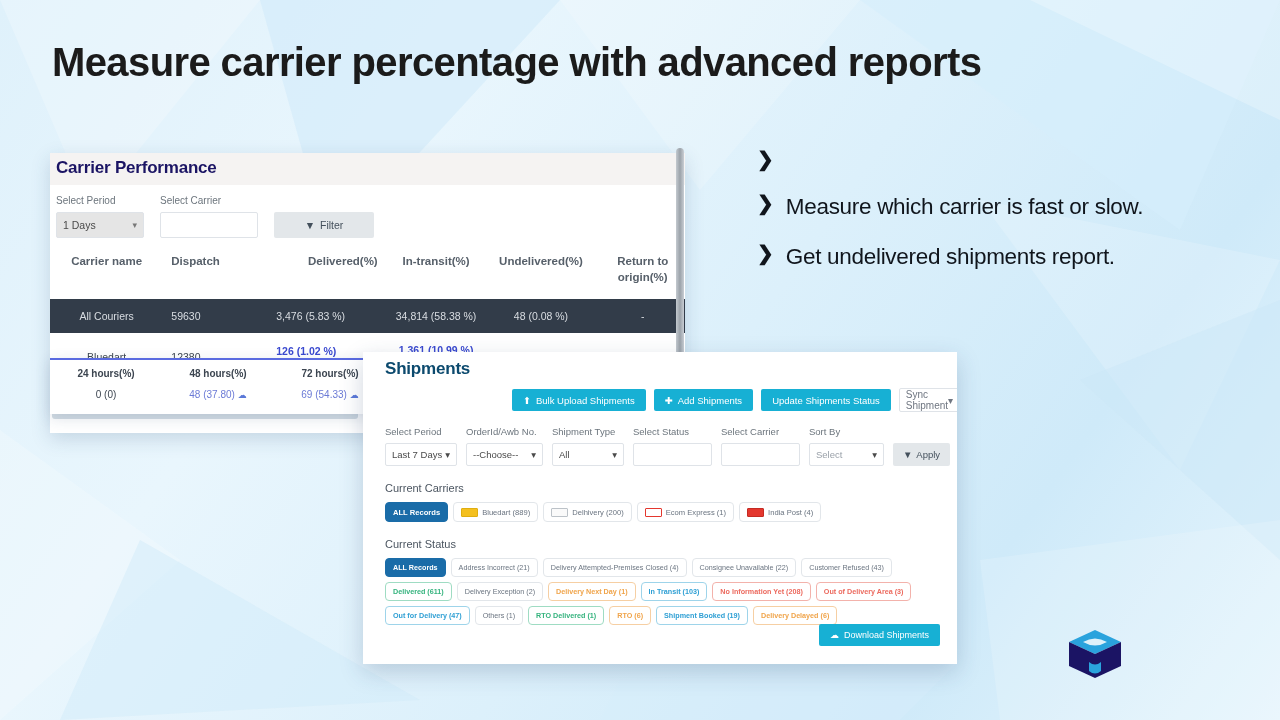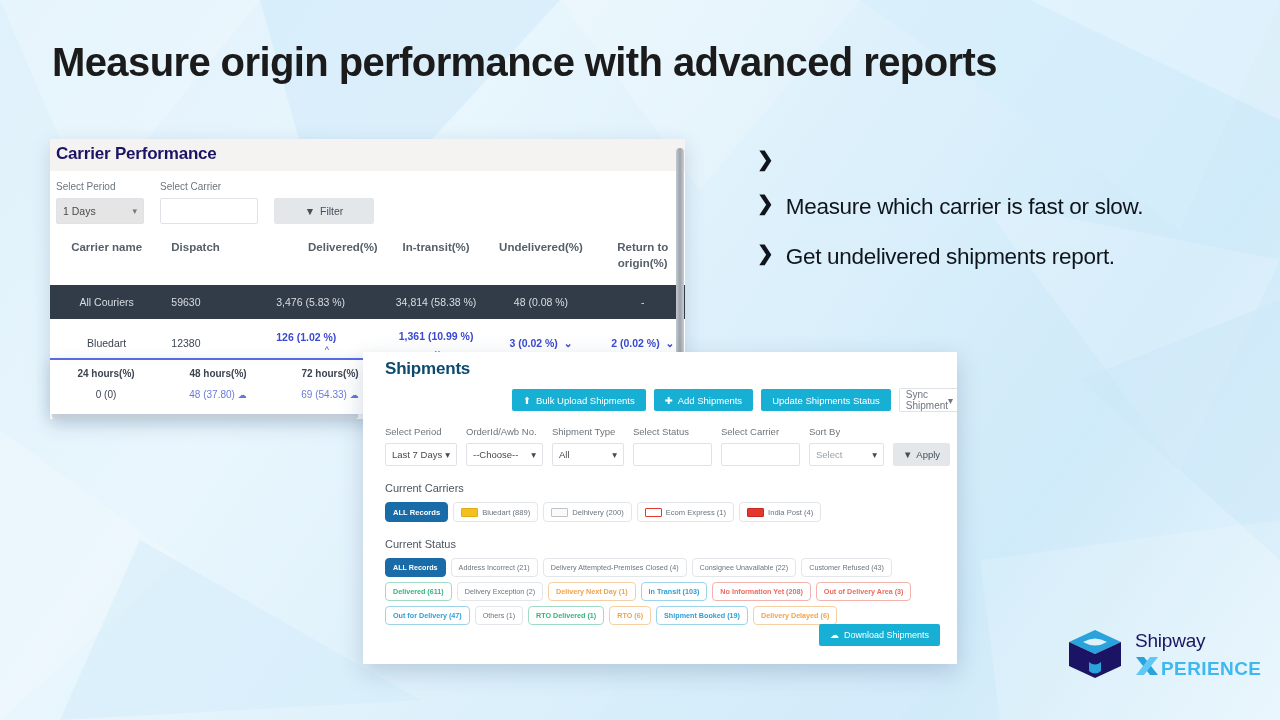--- a/index.html
+++ b/index.html
@@ -15,21 +15,21 @@
 
   
   .headline {
     position: absolute; left: 52px; top: 40px;
     font-size: 40px; font-weight: bold; color: #1b1b1b;
     letter-spacing: -0.6px; white-space: nowrap;
   }
 
   
   .cp-panel {
-    position: absolute; left: 50px; top: 139px;
+    position: absolute; left: 50px; top: 153px;
     width: 635px; height: 280px;
     background: #ffffff;
     box-shadow: 0 6px 18px rgba(40,70,110,0.18);
     overflow: hidden;
   }
   .cp-head {
     background: #f5f3f2; height: 32px; padding: 5px 0 0 6px;
   }
   .cp-title { font-size: 17px; font-weight: bold; color: #1b1464; letter-spacing: -0.2px; }
   .cp-filters { display: flex; align-items: flex-end; padding: 10px 0 0 6px; gap: 16px; }
@@ -169,21 +169,21 @@
     <polygon points="300,220 520,160 600,330" fill="#ffffff" opacity="0.2"></polygon>
     <polygon points="980,200 1280,260 1180,470" fill="#ffffff" opacity="0.17"></polygon>
     <polygon points="1080,380 1280,300 1280,560" fill="#cbe8f8" opacity="0.5"></polygon>
     <polygon points="0,430 180,560 0,720" fill="#ffffff" opacity="0.2"></polygon>
     <polygon points="140,540 420,700 60,720" fill="#d2ecfa" opacity="0.5"></polygon>
     <polygon points="980,560 1280,520 1280,720 1000,720" fill="#ffffff" opacity="0.16"></polygon>
     <polygon points="620,680 960,660 900,720 600,720" fill="#d6eefb" opacity="0.45"></polygon>
   </svg>
 </div>
 
-<div class="headline">Measure origin performance with advanced reports</div>
+<div class="headline">Measure carrier percentage with advanced reports</div>
 
 <div class="cp-panel">
   <div class="cp-head">
     <div class="cp-title">Carrier Performance</div>
   </div>
 
   <div class="cp-filters">
     <div class="fg">
       <span class="fg-label">Select Period</span>
       <div class="sel">
@@ -437,23 +437,13 @@
 </div>
 
 <div class="logo-wrap">
   <svg width="64" height="64" viewBox="0 0 64 64">
     <polygon points="32,8 58,20 32,32 6,20" fill="#2aa3dd"></polygon>
     <polygon points="6,20 32,32 32,56 6,44" fill="#1b1464"></polygon>
     <polygon points="32,32 58,20 58,44 32,56" fill="#1b1464"></polygon>
     <path d="M20 20 q12 -7 24 0 q-12 7 -24 0 z" fill="#ffffff" opacity="0.85"></path>
     <path d="M26 40 l0 9 q6 5 12 0 l0 -9 q-6 5 -12 0 z" fill="#2aa3dd"></path>
   </svg>
-  <div class="logo-text">
-    <span class="logo-ship">Shipway</span>
-    <span style="display:flex;align-items:center;gap:2px;margin-top:4px;">
-      <svg width="24" height="22" viewBox="0 0 24 22">
-        <polygon points="1,2 9,2 23,20 15,20" fill="#2aa3dd"></polygon>
-        <polygon points="23,2 15,2 1,20 9,20" fill="#5fc8f5"></polygon>
-      </svg>
-      <span class="logo-xp">PERIENCE</span>
-    </span>
-  </div>
 </div>
 
 </body></html>

